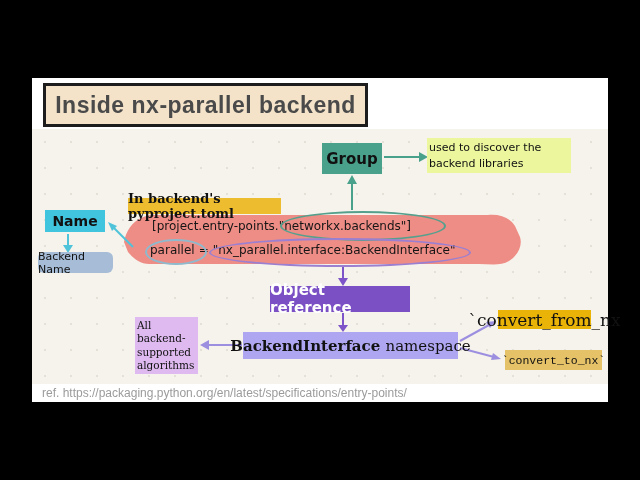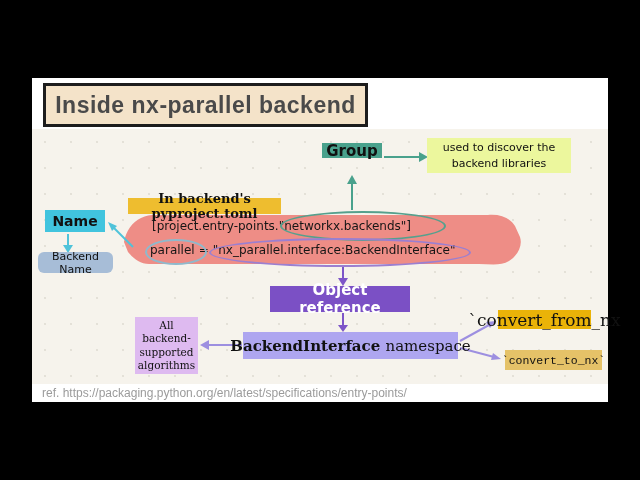--- a/index.html
+++ b/index.html
@@ -5,25 +5,25 @@
   html,body{margin:0;padding:0;background:#000;}
   .frame{position:relative;width:640px;height:480px;background:#000;overflow:hidden;
          font-family:"DejaVu Sans",sans-serif;}
   .slide{position:absolute;left:32px;top:78px;width:576px;height:324px;background:#ffffff;}
   .diagram-bg{position:absolute;left:32px;top:129px;width:576px;height:255px;
               background-color:#f6f3ec;
               background-image:radial-gradient(rgba(120,110,90,0.14) 1px, transparent 1.4px);
               background-size:26px 26px;}
   .arrow-layer{position:absolute;left:0;top:0;width:640px;height:480px;pointer-events:none;}
   .node{position:absolute;box-sizing:border-box;display:flex;align-items:center;
-        justify-content:center;text-align:center;color:#111;}
+        justify-content:center;text-align:left;color:#111;}
   .title-box{left:43px;top:83px;width:325px;height:44px;background:#f4e3c9;
              border:3px solid #1d1d1d;color:#4a4a4a;font-weight:bold;font-size:23px;
              font-family:"Liberation Sans",sans-serif;letter-spacing:0.5px;}
-  .group-box{left:322px;top:143px;width:60px;height:15px;background:#49a18c;
+  .group-box{left:322px;top:143px;width:60px;height:31px;background:#49a18c;
              font-size:15px;font-weight:bold;}
   .group-note{left:427px;top:138px;width:144px;height:35px;background:#ecf79d;
               font-size:11px;line-height:1.45;padding:2px;}
   .name-box{left:45px;top:210px;width:60px;height:22px;background:#41c4de;
             font-size:14px;font-weight:bold;}
   .backend-name-box{left:38px;top:252px;width:75px;height:21px;background:#a7bdd7;
                     font-size:11px;border-radius:6px;}
   .pyproject-label{left:128px;top:198px;width:153px;height:16px;background:#eebd2f;
                    font-size:13px;font-weight:bold;font-family:"DejaVu Serif",serif;}
   .code-line1{position:absolute;left:152px;top:219px;font-size:12px;color:#151515;

